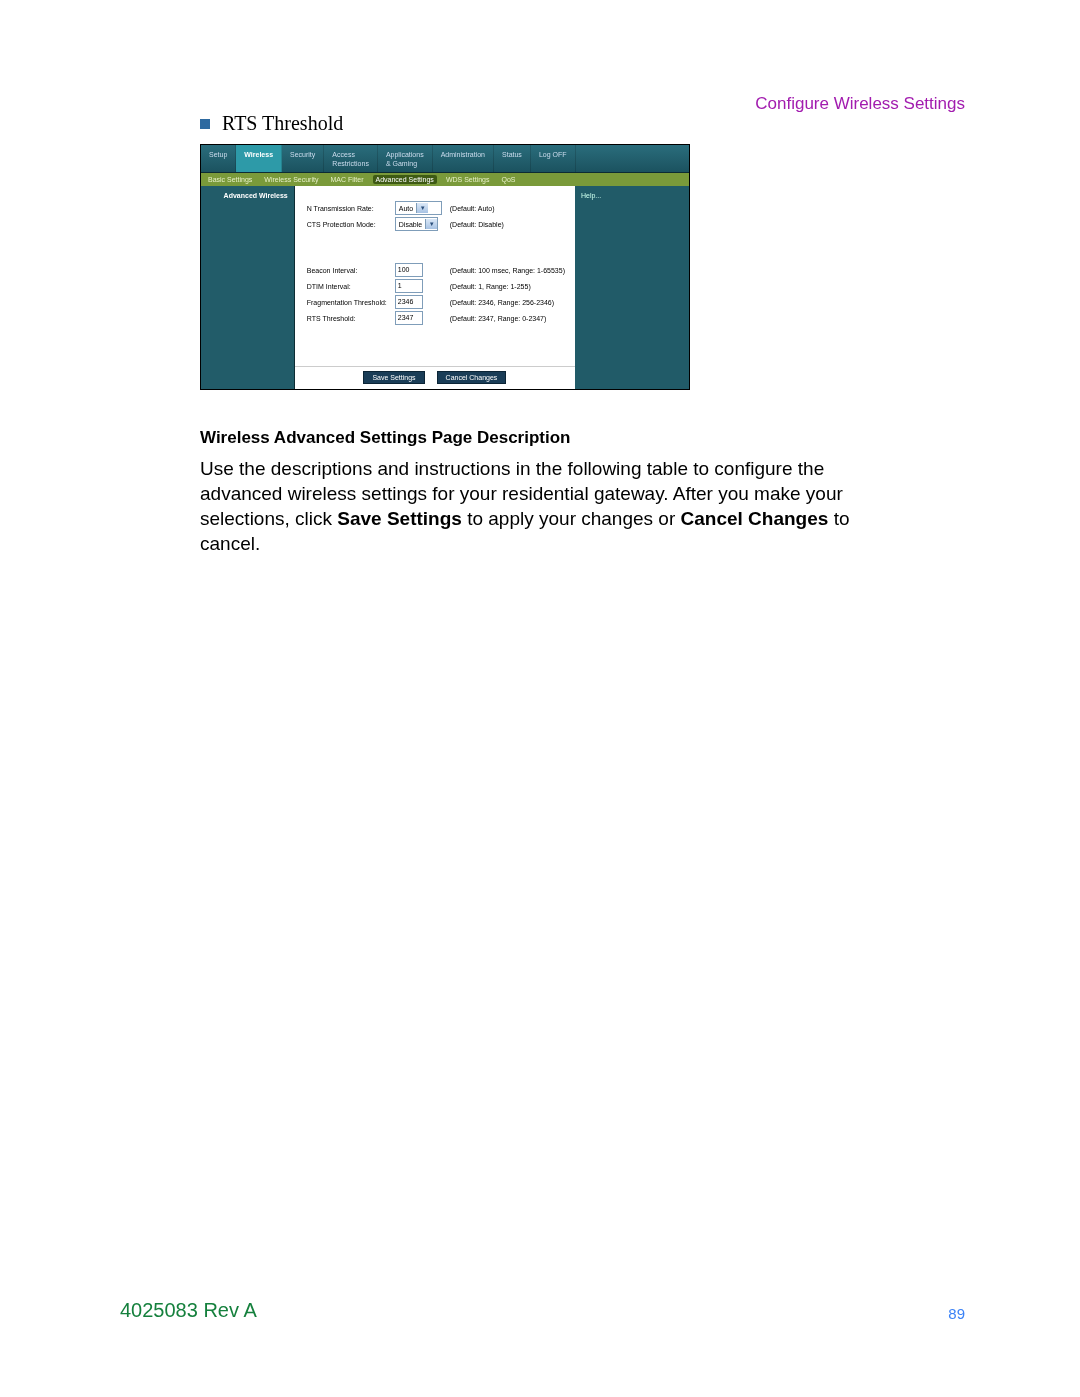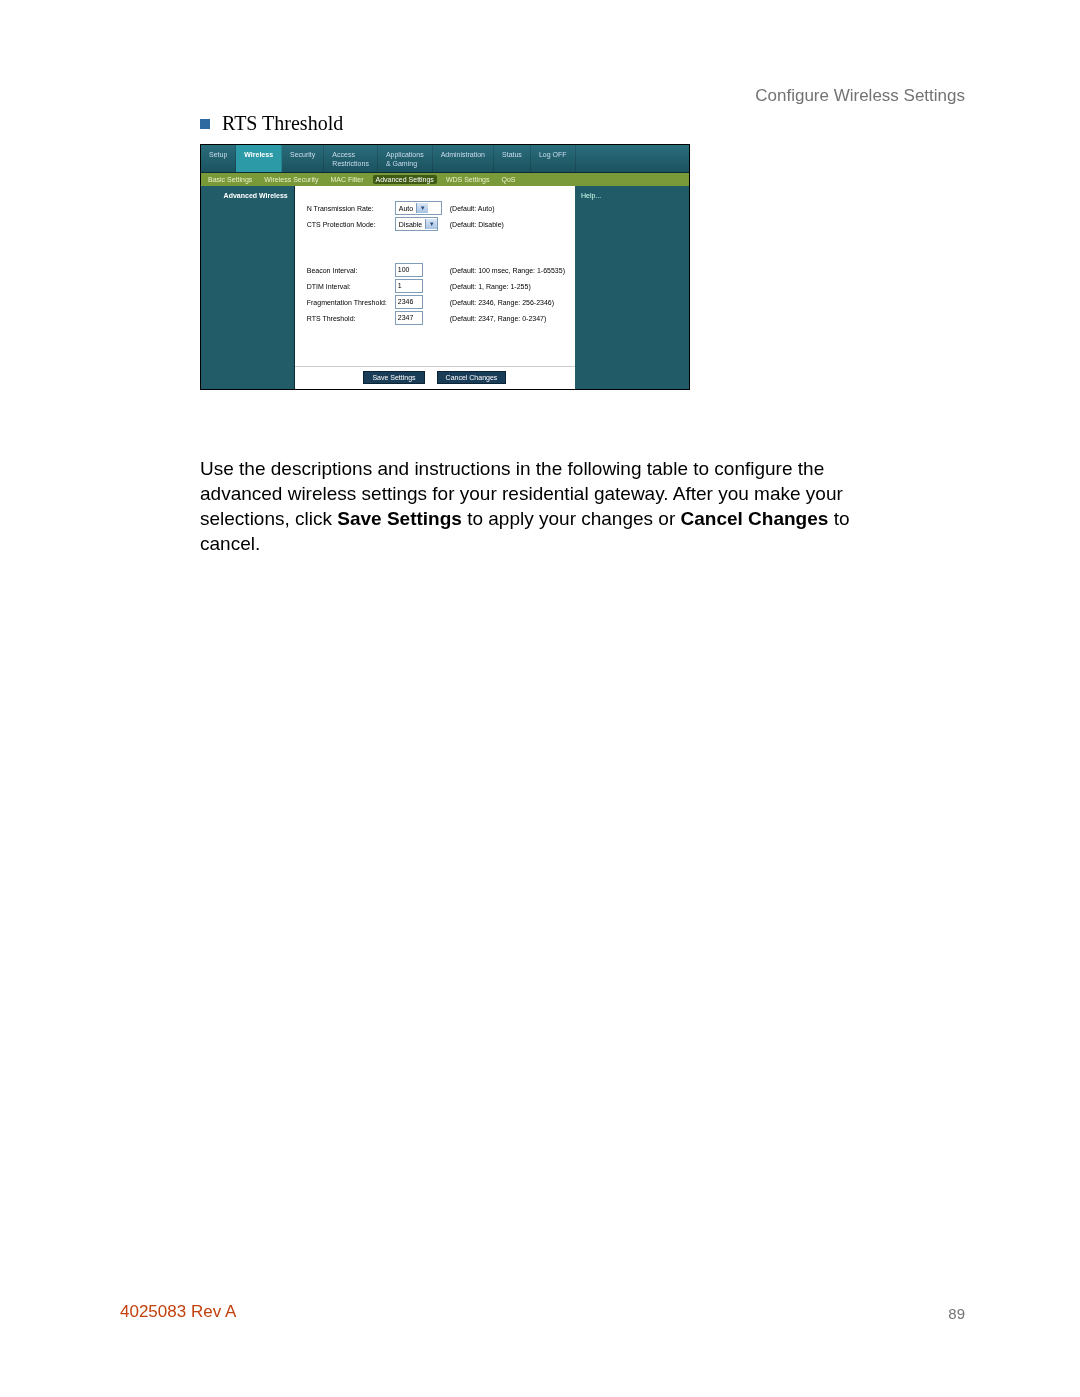--- a/index.html
+++ b/index.html
@@ -12,24 +12,24 @@
     position: relative;
     color: #000;
   }
   .page {
     position: relative;
     width: 1080px;
     height: 1397px;
   }
   .header-right {
     position: absolute;
-    top: 86px;
+    top: 94px;
     right: 115px;
     font-size: 17px;
-    color: #737373;
+    color: #a21caf;
   }
   .bullet-row {
     position: absolute;
     top: 112px;
     left: 200px;
     display: flex;
     align-items: center;
     gap: 12px;
   }
   .sq {
@@ -168,28 +168,28 @@
     left: 200px;
     width: 680px;
     font-family: Liberation Sans, sans-serif;
     font-size: 19px;
     line-height: 25px;
   }
   .footer-left {
     position: absolute;
     bottom: 75px;
     left: 120px;
-    color: #c2410c;
-    font-size: 17px;
+    color: #15803d;
+    font-size: 20px;
   }
   .footer-right {
     position: absolute;
     bottom: 75px;
     right: 115px;
-    color: #737373;
+    color: #3b82f6;
     font-size: 15px;
   }
 </style>
 </head>
 <body>
 
 <div class="page">
   <div class="header-right">Configure Wireless Settings</div>
 
   <div class="bullet-row">
@@ -275,20 +275,21 @@
           <span class="rb">Save Settings</span>
           <span class="rb">Cancel Changes</span>
         </div>
       </div>
       <div class="help-col">
         <span>Help...</span>
       </div>
     </div>
   </div>
 
+  <div class="section-h">Wireless Advanced Settings Page Description</div>
 
   <div class="para">
     <span>Use the descriptions and instructions in the following table to configure the advanced wireless settings for your residential gateway. After you make your selections, click </span><b>Save Settings</b><span> to apply your changes or </span><b>Cancel Changes</b><span> to cancel.</span>
   </div>
 
   <div class="footer-left">4025083 Rev A</div>
   <div class="footer-right">89</div>
 </div>
 
 </body></html>

